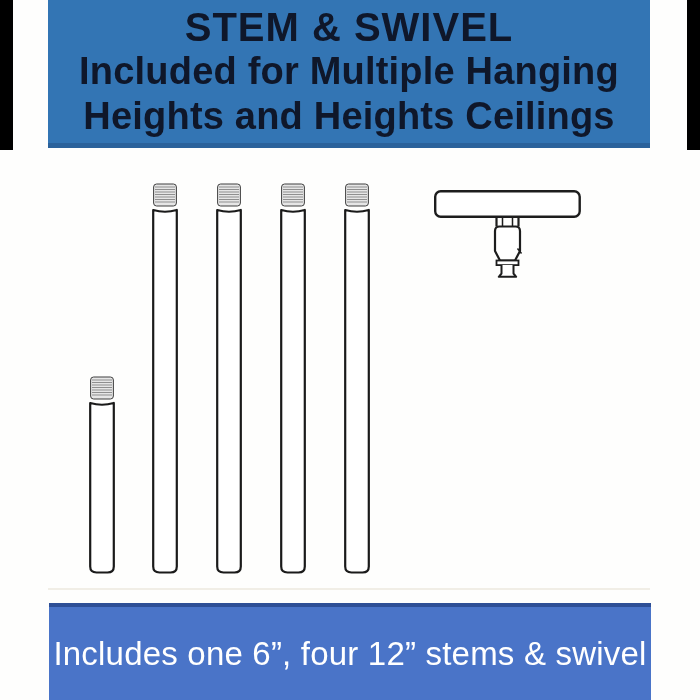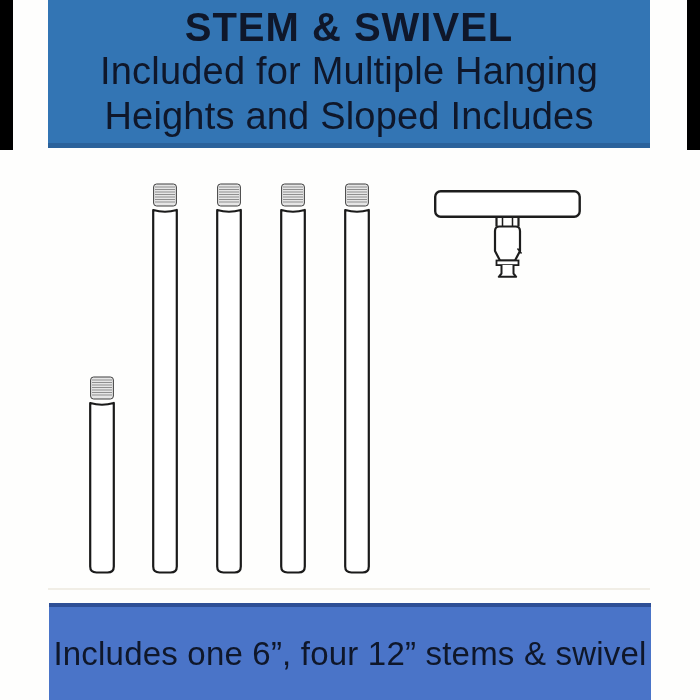--- a/index.html
+++ b/index.html
@@ -16,48 +16,48 @@
   .side-bar.right{right:0;}
 
   
   .header{
     position:absolute;left:48px;top:0;width:602px;height:148px;
     background:#3375B4;border-bottom:5px solid #2B629B;box-sizing:border-box;
     display:flex;flex-direction:column;align-items:center;justify-content:center;
     color:#0f172a;text-align:center;
   }
   .header h1{margin:0;font-size:40px;font-weight:bold;letter-spacing:1px;line-height:44px;}
-  .header p{margin:0;font-size:38px;font-weight:400;line-height:45px;letter-spacing:0.2px;}
+  .header p{margin:0;font-size:38px;font-weight:700;line-height:45px;letter-spacing:0.2px;}
 
   
   .canvas{position:absolute;left:0;top:148px;width:700px;height:455px;}
   .stem{position:absolute;}
   .swivel{position:absolute;left:430px;top:40px;} 
   .shadow-line{position:absolute;left:48px;top:440px;width:602px;height:2px;background:#f1eee6;}
 
   
   .footer{
     position:absolute;left:49px;top:603px;width:602px;height:97px;
     background:#4A74C8;border-top:4px solid #2E4F96;box-sizing:border-box;
-    display:flex;align-items:center;justify-content:center;color:#0f172a;
+    display:flex;align-items:center;justify-content:center;color:#ffffff;
   }
   .footer p{margin:0;font-size:33px;font-weight:400;letter-spacing:0.2px;}
 </style>
 </head>
 <body>
 
 <div class="stage">
 
   <div class="side-bar left" style="background: rgb(0, 0, 0);"></div>
   <div class="side-bar right" style="background: rgb(0, 0, 0);"></div>
 
   <header class="header" style="background: rgb(51, 117, 180); border-bottom-color: rgb(43, 98, 155);">
     <h1>STEM &amp; SWIVEL</h1>
     <p>Included for Multiple Hanging</p>
-    <p>Heights and Sloped Includes</p>
+    <p>Heights and Heights Ceilings</p>
   </header>
 
   <main class="canvas">
 
     <div>
         <div class="stem" aria-label="6&quot; stem" style="left: 88px; top: 228px; width: 28px; height: 198px;"><svg width="28" height="198" viewBox="0 0 28 198">
             <rect x="2.6" y="1" width="22.8" height="22" rx="3" fill="#E6E6E6" stroke="#3f3f3f" stroke-width="1"></rect>
             <g stroke="#8F8F8F" stroke-width="1">
               <line x1="4" y1="4" x2="24" y2="4"></line>
               <line x1="4" y1="6.5" x2="24" y2="6.5"></line>

